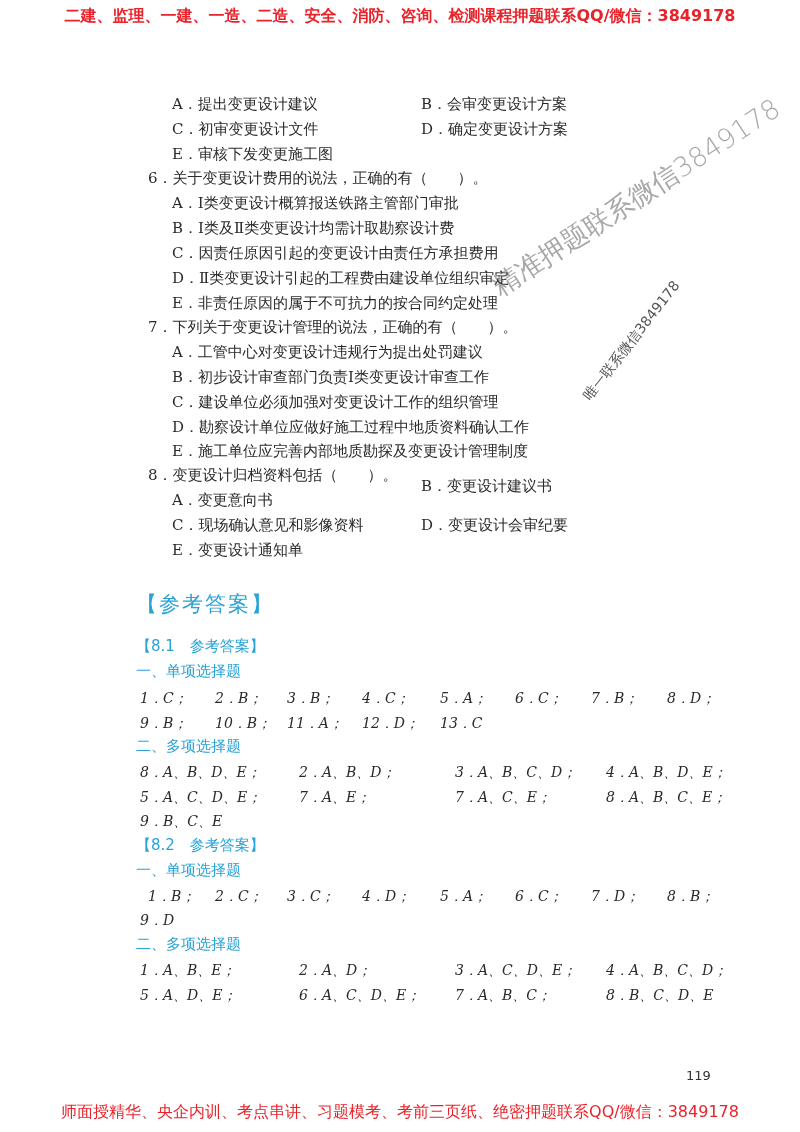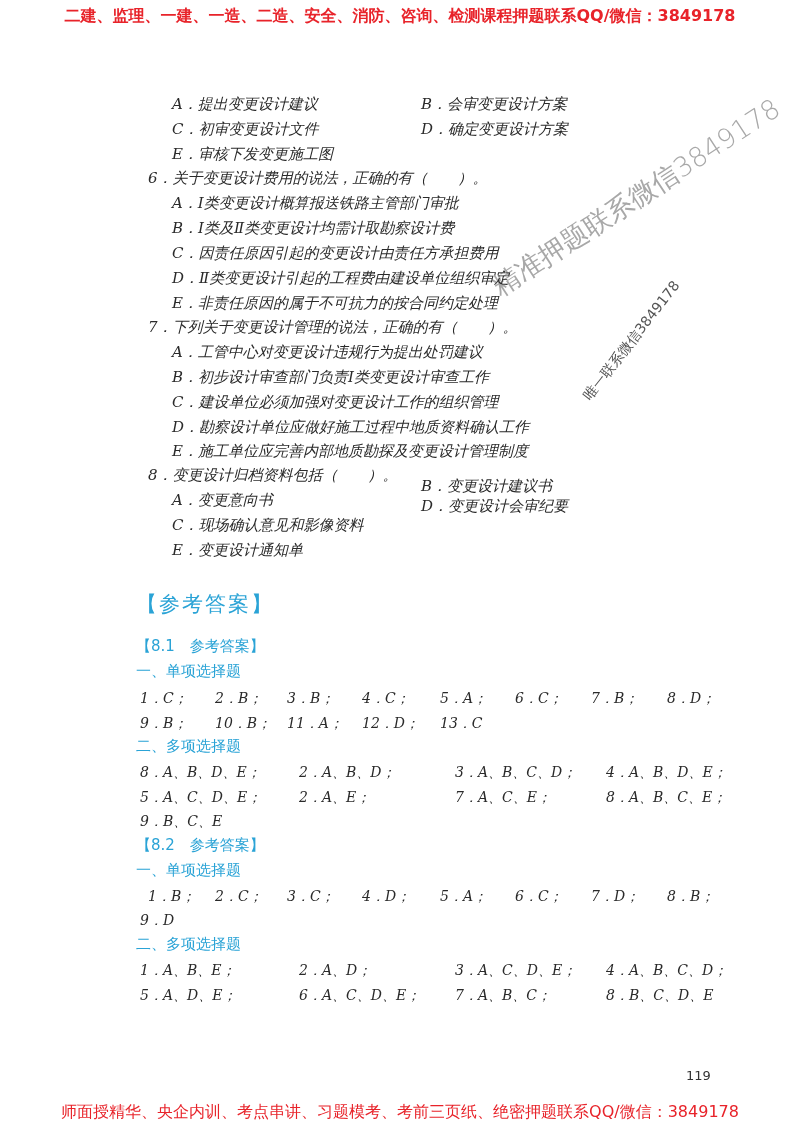--- a/index.html
+++ b/index.html
@@ -3,21 +3,21 @@
 <meta charset="utf-8">
 <style>
   html, body { margin: 0; padding: 0; background: #ffffff; }
   body { width: 800px; height: 1132px; position: relative; overflow: hidden;
          font-family: "DejaVu Serif", "Liberation Serif", serif; color: #2a2a2a; }
   .banner { position: absolute; left: 0; width: 800px; text-align: center;
             color: #e8232a; font-family: "DejaVu Sans", "Liberation Sans", sans-serif;
             font-size: 16px; letter-spacing: 0px; }
   .banner.top { top: 6px; font-weight: bold; }
   .banner.bottom { top: 1102px; }
-  .line { position: absolute; font-size: 15px; white-space: nowrap; line-height: 20px; font-style: italic; }
+  .line { position: absolute; font-size: 15px; white-space: nowrap; line-height: 20px; }
   .q { left: 148px; }
   .opt { left: 172px; }
   .opt2 { left: 421px; }
   .blue { color: #2aa3d6; font-family: "DejaVu Sans", "Liberation Sans", sans-serif; }
   .big-title { position: absolute; left: 136px; top: 590px; font-size: 21px; letter-spacing: 2px; }
   .sec { position: absolute; left: 136px; font-size: 15px; }
   .ans-row { position: absolute; left: 136px; font-size: 14px; line-height: 20px; white-space: nowrap; }
   .ans-row span { position: absolute; top: 0; font-style: italic; }
   .page-num { position: absolute; left: 686px; top: 1068px; font-size: 13px;
               font-family: "DejaVu Sans", "Liberation Sans", sans-serif; color: #333; }
@@ -51,21 +51,21 @@
 <div class="line opt" style="top:342px">A．工管中心对变更设计违规行为提出处罚建议</div>
 <div class="line opt" style="top:367px">B．初步设计审查部门负责Ⅰ类变更设计审查工作</div>
 <div class="line opt" style="top:392px">C．建设单位必须加强对变更设计工作的组织管理</div>
 <div class="line opt" style="top:417px">D．勘察设计单位应做好施工过程中地质资料确认工作</div>
 <div class="line opt" style="top:441px">E．施工单位应完善内部地质勘探及变更设计管理制度</div>
 
 <div class="line q" style="top:465px">8．变更设计归档资料包括（　　）。</div>
 <div class="line opt" style="top:490px">A．变更意向书</div>
 <div class="line opt2" style="top:476px">B．变更设计建议书</div>
 <div class="line opt" style="top:515px">C．现场确认意见和影像资料</div>
-<div class="line opt2" style="top:496px">D．变更设计会审纪要</div>
+<div class="line opt2" style="top:515px">D．变更设计会审纪要</div>
 <div class="line opt" style="top:540px">E．变更设计通知单</div>
 
 <div class="big-title blue">【参考答案】</div>
 
 <div class="sec blue" style="top:637px">【8.1　参考答案】</div>
 <div class="sec blue" style="top:662px">一、单项选择题</div>
 <div class="ans-row" style="top:688px">
   <span style="left:4px">1．C；</span>
   <span style="left:79px">2．B；</span>
   <span style="left:151px">3．B；</span>
@@ -84,21 +84,21 @@
 </div>
 <div class="sec blue" style="top:737px">二、多项选择题</div>
 <div class="ans-row" style="top:762px">
   <span style="left:4px">8．A、B、D、E；</span>
   <span style="left:163px">2．A、B、D；</span>
   <span style="left:319px">3．A、B、C、D；</span>
   <span style="left:470px">4．A、B、D、E；</span>
 </div>
 <div class="ans-row" style="top:787px">
   <span style="left:4px">5．A、C、D、E；</span>
-  <span style="left:163px">2．A、E；</span>
+  <span style="left:163px">7．A、E；</span>
   <span style="left:319px">7．A、C、E；</span>
   <span style="left:470px">8．A、B、C、E；</span>
 </div>
 <div class="ans-row" style="top:811px">
   <span style="left:4px">9．B、C、E</span>
 </div>
 
 <div class="sec blue" style="top:836px">【8.2　参考答案】</div>
 <div class="sec blue" style="top:861px">一、单项选择题</div>
 <div class="ans-row" style="top:886px">

